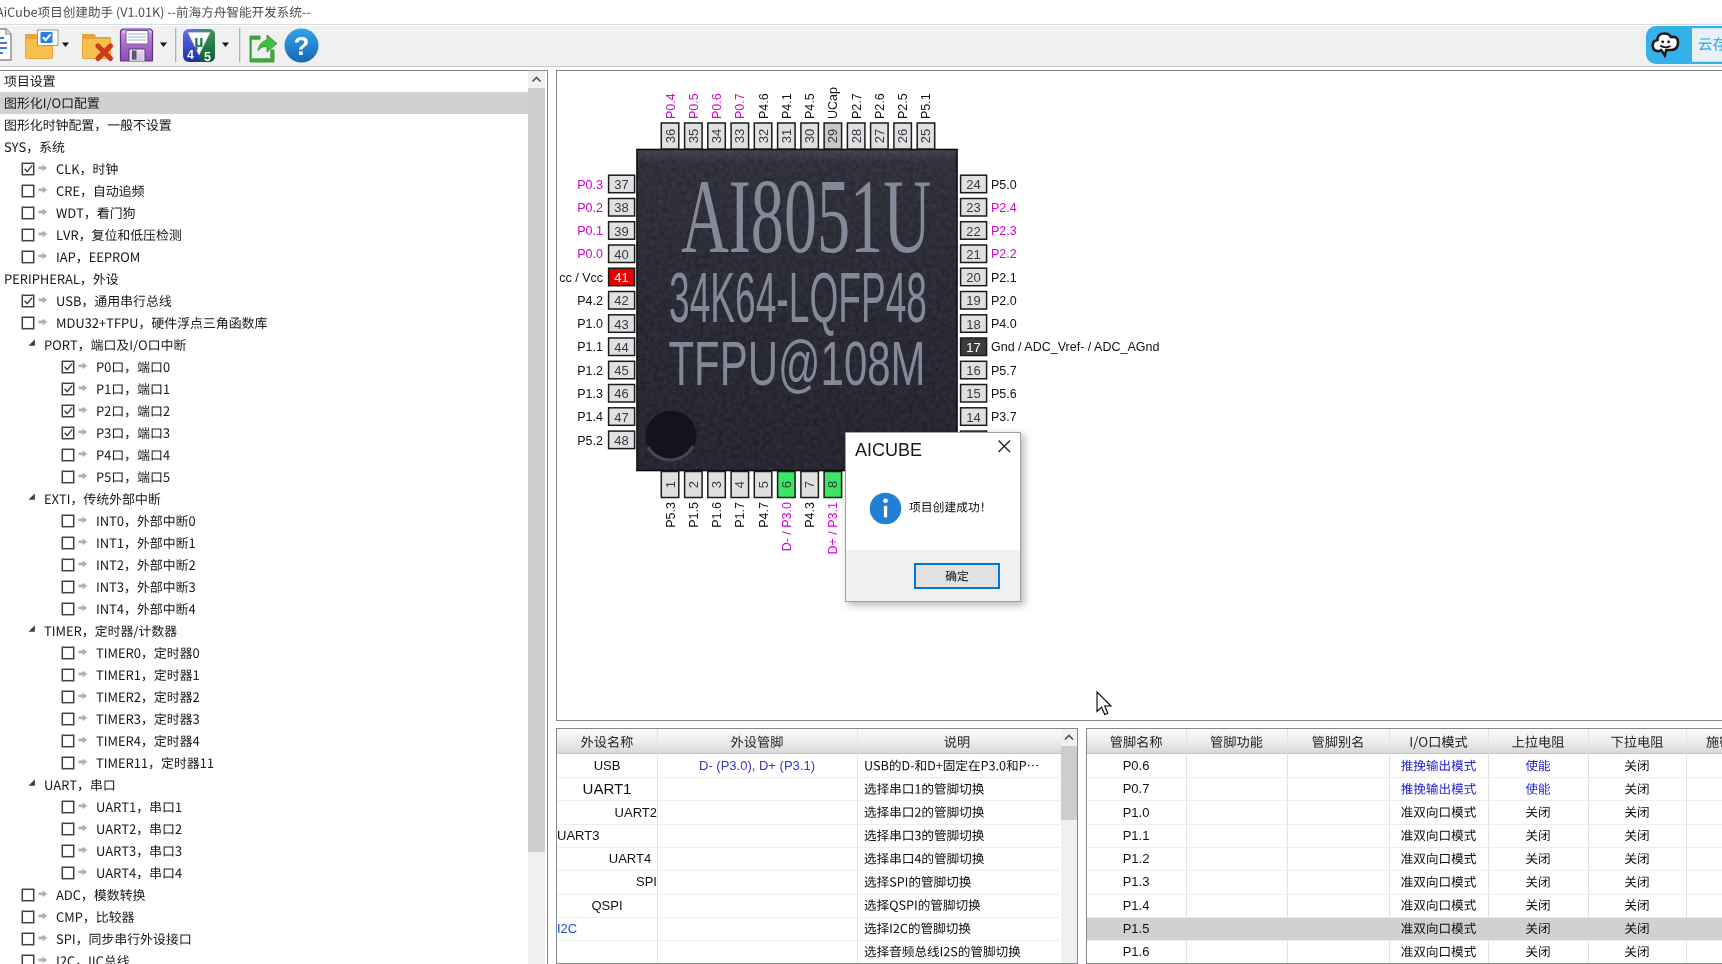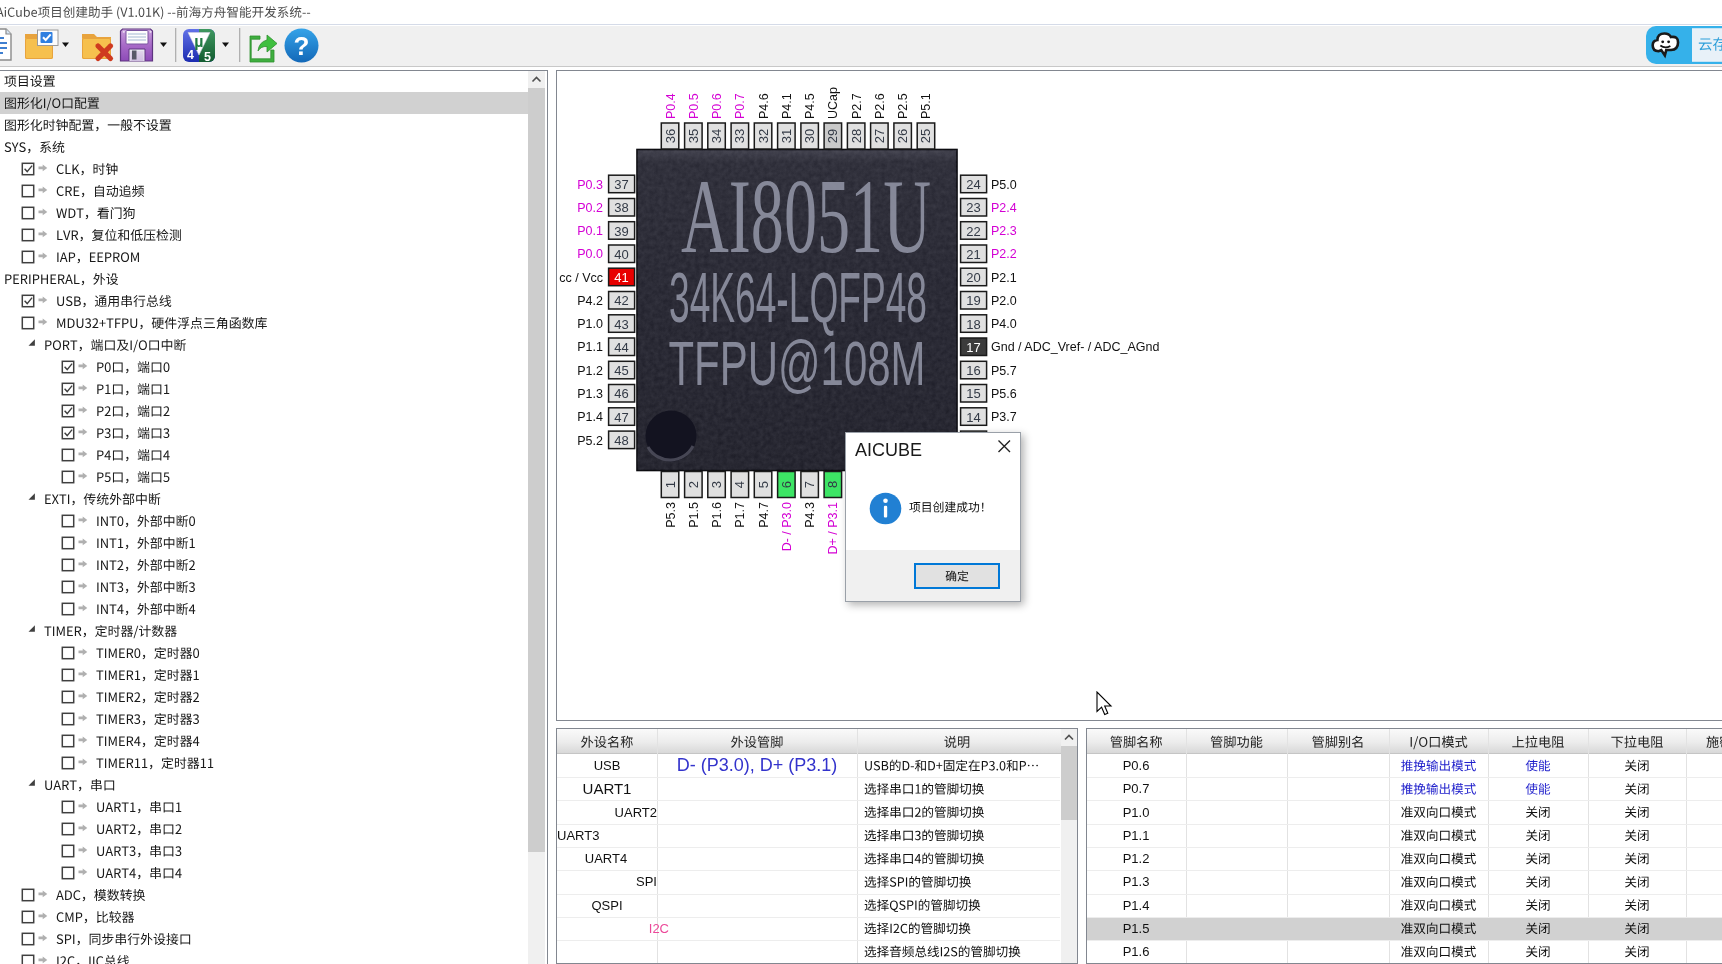--- a/index.html
+++ b/index.html
@@ -365,26 +365,26 @@
 <div class="abs" style="left:557px;top:824px;width:503px;height:1px;background:#ededed"></div>
 <div class="abs" style="left:557px;top:847px;width:503px;height:1px;background:#ededed"></div>
 <div class="abs" style="left:557px;top:870px;width:503px;height:1px;background:#ededed"></div>
 <div class="abs" style="left:557px;top:894px;width:503px;height:1px;background:#ededed"></div>
 <div class="abs" style="left:557px;top:917px;width:503px;height:1px;background:#ededed"></div>
 <div class="abs" style="left:557px;top:940px;width:503px;height:1px;background:#ededed"></div>
 <div class="abs" style="left:557px;top:759.1px;width:100px;text-align:center;font-size:13px;color:#111;line-height:13px">USB</div>
 <div class="abs" style="left:557px;top:782.4px;width:100px;text-align:center;font-size:15px;color:#111;line-height:13px">UART1</div>
 <div class="abs" style="left:557px;top:805.6px;width:100px;text-align:right;font-size:13px;color:#111;line-height:13px">UART2</div>
 <div class="abs" style="left:557px;top:828.9px;width:100px;text-align:left;font-size:13px;color:#111;line-height:13px">UART3</div>
-<div class="abs" style="left:556px;top:852.1px;width:100px;text-align:center;font-size:13px;color:#111;line-height:13px">UART4</div>
+<div class="abs" style="left:580px;top:852.1px;width:100px;text-align:center;font-size:13px;color:#111;line-height:13px">UART4</div>
 <div class="abs" style="left:557px;top:875.4px;width:100px;text-align:right;font-size:13px;color:#111;line-height:13px">SPI</div>
 <div class="abs" style="left:557px;top:898.6px;width:100px;text-align:center;font-size:13px;color:#111;line-height:13px">QSPI</div>
-<div class="abs" style="left:569px;top:921.9px;width:100px;text-align:right;font-size:13px;color:#ec4899;line-height:13px">I2C</div>
+<div class="abs" style="left:557px;top:921.9px;width:100px;text-align:left;font-size:13px;color:#1d4ed8;line-height:13px">I2C</div>
 <div class="abs" style="left:557px;top:996px;width:100px;text-align:center;font-size:10px;color:#a21caf;line-height:13px">I2S</div>
-<div class="abs" style="left:657px;top:759.1px;width:200px;text-align:center;font-size:18px;color:#3333cc;line-height:13px">D- (P3.0), D+ (P3.1)</div>
+<div class="abs" style="left:657px;top:759.1px;width:200px;text-align:center;font-size:13px;color:#3333cc;line-height:13px">D- (P3.0), D+ (P3.1)</div>
 <div class="abs" style="left:1061px;top:729px;width:16px;height:234px;background:#f0f0f0"></div>
 <div class="abs" style="left:1061px;top:746px;width:16px;height:74px;background:#cdcdcd"></div>
 <svg class="abs" style="left:1061px;top:729px" width="16" height="17">
     <path d="M4 10.5 l4 -4 l4 4" stroke="#505050" stroke-width="1.6" fill="none"></path>
   </svg>
 <div class="abs" style="left:1186px;top:729px;width:1px;height:234px;background:#e2e2e2"></div>
 <div class="abs" style="left:1287px;top:729px;width:1px;height:234px;background:#e2e2e2"></div>
 <div class="abs" style="left:1389px;top:729px;width:1px;height:234px;background:#e2e2e2"></div>
 <div class="abs" style="left:1488px;top:729px;width:1px;height:234px;background:#e2e2e2"></div>
 <div class="abs" style="left:1588px;top:729px;width:1px;height:234px;background:#e2e2e2"></div>

